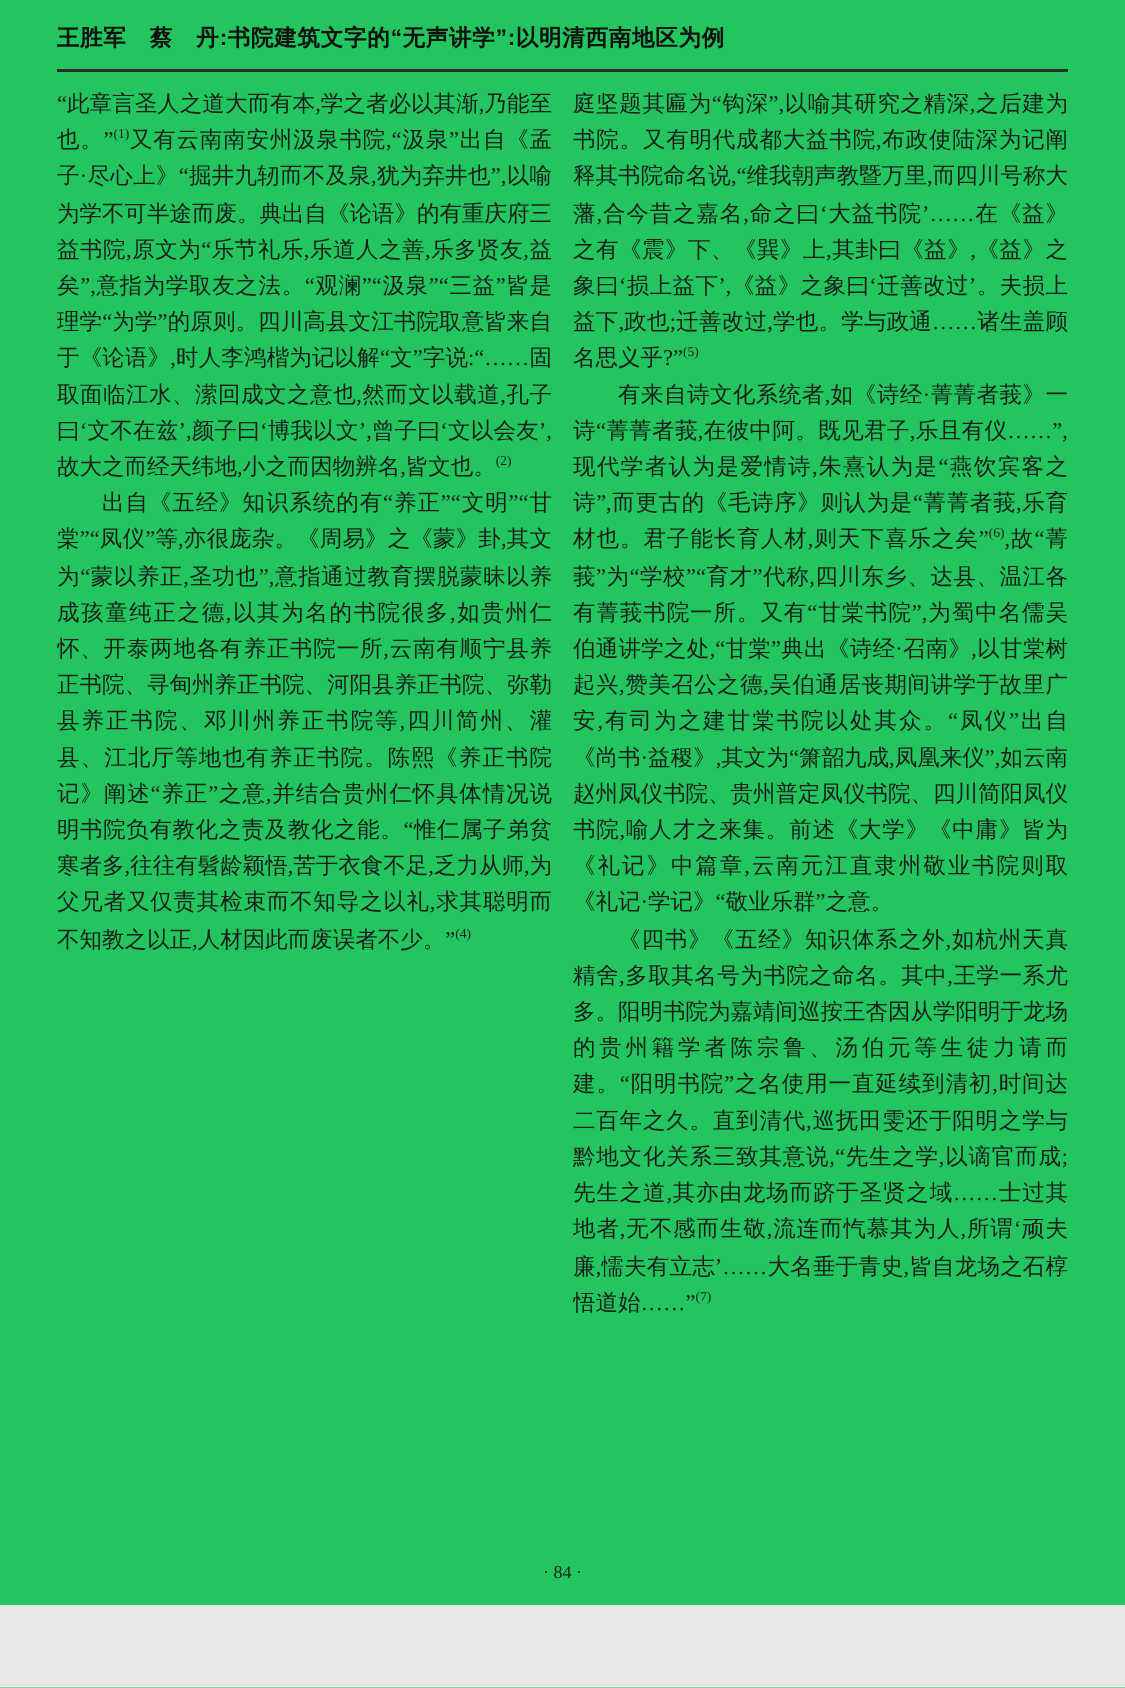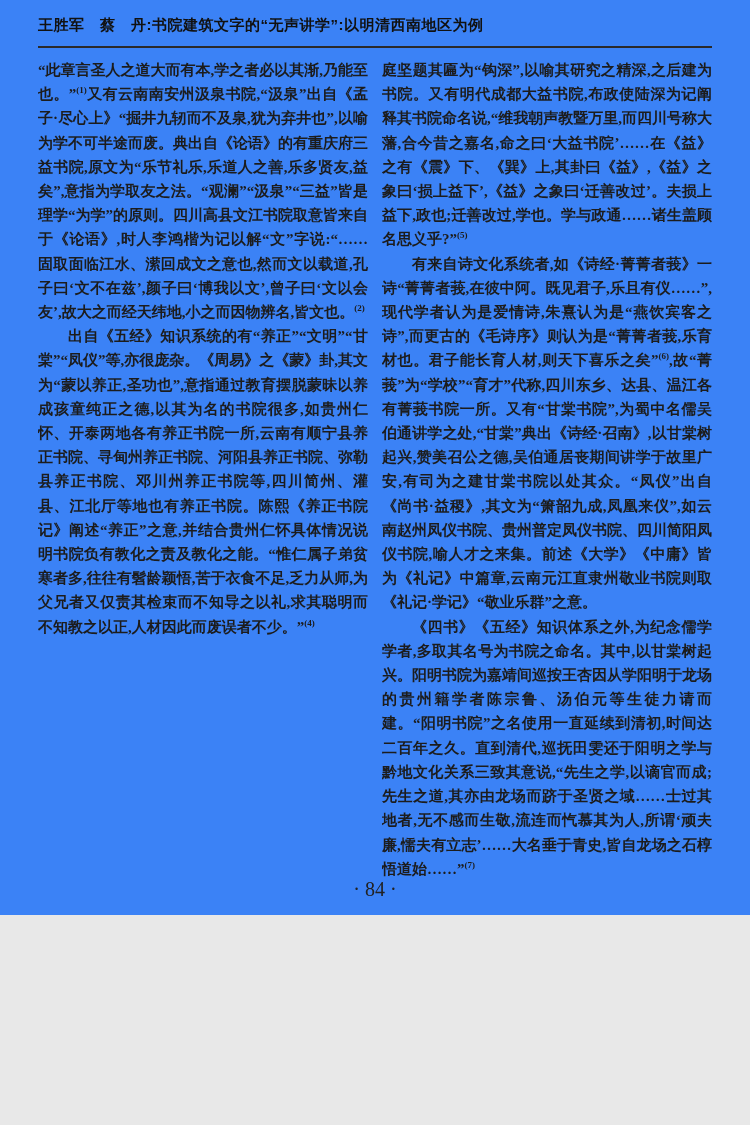--- a/index.html
+++ b/index.html
@@ -1,70 +1,70 @@
 <!DOCTYPE html>
 <html><head>
 <meta charset="utf-8">
 <style>
   html,body{margin:0;padding:0;}
   body{background:#e8e8e8;font-family:"Liberation Serif","DejaVu Serif",serif;}
   .page{
-    position:relative;width:750px;height:915px;margin:0 auto;
-    background:#3b82f6;overflow:hidden;color:#1c1c1c;
+    position:relative;width:750px;height:1070px;margin:0 auto;
+    background:#22c55e;overflow:hidden;color:#1c1c1c;
   }
   .header{position:absolute;top:16px;left:38px;right:38px;}
   .header-title{
     font-family:"Liberation Sans","DejaVu Sans",sans-serif;
     font-weight:700;font-size:15px;letter-spacing:0.5px;color:#111;
     white-space:nowrap;
   }
   .header-rule{
     position:absolute;top:46px;left:38px;right:38px;height:2px;
     background:#2a2a2a;
   }
   .content{
     position:absolute;top:58px;left:38px;right:38px;height:1016px;
-    display:flex;gap:14px;overflow:hidden;font-weight:bold;
+    display:flex;gap:14px;overflow:hidden;
   }
   .column{width:330px;overflow:hidden;}
   p.para{
     margin:0;padding:0;
     font-size:15px;line-height:24.2px;
     text-align:justify;text-justify:inter-character;
     color:#1c1c1c;
   }
   p.para.indent{text-indent:2em;}
   .sup{
     font-size:9px;vertical-align:super;line-height:0;
     letter-spacing:0;
   }
   .footer{
     position:absolute;bottom:14px;left:0;width:100%;
-    text-align:center;font-size:20px;color:#222;
+    text-align:center;font-size:12px;color:#222;
   }
 </style>
 </head>
 <body>
 
 <div class="page">
 
   <div class="header">
     <div class="header-title">王胜军　蔡　丹:书院建筑文字的“无声讲学”:以明清西南地区为例</div>
   </div>
   <div class="header-rule"></div>
 
   <div class="content">
     <div class="column" id="col-left">
         <p class="para"><span>“此章言圣人之道大而有本,学之者必以其渐,乃能至也。”</span><span class="sup">(1)</span><span>又有云南南安州汲泉书院,“汲泉”出自《孟子·尽心上》“掘井九轫而不及泉,犹为弃井也”,以喻为学不可半途而废。典出自《论语》的有重庆府三益书院,原文为“乐节礼乐,乐道人之善,乐多贤友,益矣”,意指为学取友之法。“观澜”“汲泉”“三益”皆是理学“为学”的原则。四川高县文江书院取意皆来自于《论语》,时人李鸿楷为记以解“文”字说:“……固取面临江水、潆回成文之意也,然而文以载道,孔子曰‘文不在兹’,颜子曰‘博我以文’,曾子曰‘文以会友’,故大之而经天纬地,小之而因物辨名,皆文也。</span><span class="sup">(2)</span></p>
         <p class="para indent"><span>出自《五经》知识系统的有“养正”“文明”“甘棠”“凤仪”等,亦很庞杂。《周易》之《蒙》卦,其文为“蒙以养正,圣功也”,意指通过教育摆脱蒙昧以养成孩童纯正之德,以其为名的书院很多,如贵州仁怀、开泰两地各有养正书院一所,云南有顺宁县养正书院、寻甸州养正书院、河阳县养正书院、弥勒县养正书院、邓川州养正书院等,四川简州、灌县、江北厅等地也有养正书院。陈熙《养正书院记》阐述“养正”之意,并结合贵州仁怀具体情况说明书院负有教化之责及教化之能。“惟仁属子弟贫寒者多,往往有髫龄颖悟,苦于衣食不足,乏力从师,为父兄者又仅责其检束而不知导之以礼,求其聪明而不知教之以正,人材因此而废误者不少。”</span><span class="sup">(4)</span></p>
       </div>
     <div class="column" id="col-right">
         <p class="para"><span>庭坚题其匾为“钩深”,以喻其研究之精深,之后建为书院。又有明代成都大益书院,布政使陆深为记阐释其书院命名说,“维我朝声教暨万里,而四川号称大藩,合今昔之嘉名,命之曰‘大益书院’……在《益》之有《震》下、《巽》上,其卦曰《益》,《益》之象曰‘损上益下’,《益》之象曰‘迁善改过’。夫损上益下,政也;迁善改过,学也。学与政通……诸生盖顾名思义乎?”</span><span class="sup">(5)</span></p>
         <p class="para indent"><span>有来自诗文化系统者,如《诗经·菁菁者莪》一诗“菁菁者莪,在彼中阿。既见君子,乐且有仪……”,现代学者认为是爱情诗,朱熹认为是“燕饮宾客之诗”,而更古的《毛诗序》则认为是“菁菁者莪,乐育材也。君子能长育人材,则天下喜乐之矣”</span><span class="sup">(6)</span><span>,故“菁莪”为“学校”“育才”代称,四川东乡、达县、温江各有菁莪书院一所。又有“甘棠书院”,为蜀中名儒吴伯通讲学之处,“甘棠”典出《诗经·召南》,以甘棠树起兴,赞美召公之德,吴伯通居丧期间讲学于故里广安,有司为之建甘棠书院以处其众。“凤仪”出自《尚书·益稷》,其文为“箫韶九成,凤凰来仪”,如云南赵州凤仪书院、贵州普定凤仪书院、四川简阳凤仪书院,喻人才之来集。前述《大学》《中庸》皆为《礼记》中篇章,云南元江直隶州敬业书院则取《礼记·学记》“敬业乐群”之意。</span></p>
-        <p class="para indent"><span>《四书》《五经》知识体系之外,为纪念儒学学者,多取其名号为书院之命名。其中,以甘棠树起兴。阳明书院为嘉靖间巡按王杏因从学阳明于龙场的贵州籍学者陈宗鲁、汤伯元等生徒力请而建。“阳明书院”之名使用一直延续到清初,时间达二百年之久。直到清代,巡抚田雯还于阳明之学与黔地文化关系三致其意说,“先生之学,以谪官而成;先生之道,其亦由龙场而跻于圣贤之域……士过其地者,无不感而生敬,流连而忾慕其为人,所谓‘顽夫廉,懦夫有立志’……大名垂于青史,皆自龙场之石椁悟道始……”</span><span class="sup">(7)</span></p>
+        <p class="para indent"><span>《四书》《五经》知识体系之外,如杭州天真精舍,多取其名号为书院之命名。其中,王学一系尤多。阳明书院为嘉靖间巡按王杏因从学阳明于龙场的贵州籍学者陈宗鲁、汤伯元等生徒力请而建。“阳明书院”之名使用一直延续到清初,时间达二百年之久。直到清代,巡抚田雯还于阳明之学与黔地文化关系三致其意说,“先生之学,以谪官而成;先生之道,其亦由龙场而跻于圣贤之域……士过其地者,无不感而生敬,流连而忾慕其为人,所谓‘顽夫廉,懦夫有立志’……大名垂于青史,皆自龙场之石椁悟道始……”</span><span class="sup">(7)</span></p>
       </div>
   </div>
 
   <div class="footer">
     <span>· 84 ·</span>
   </div>
 
 </div>
 
 </body></html>

